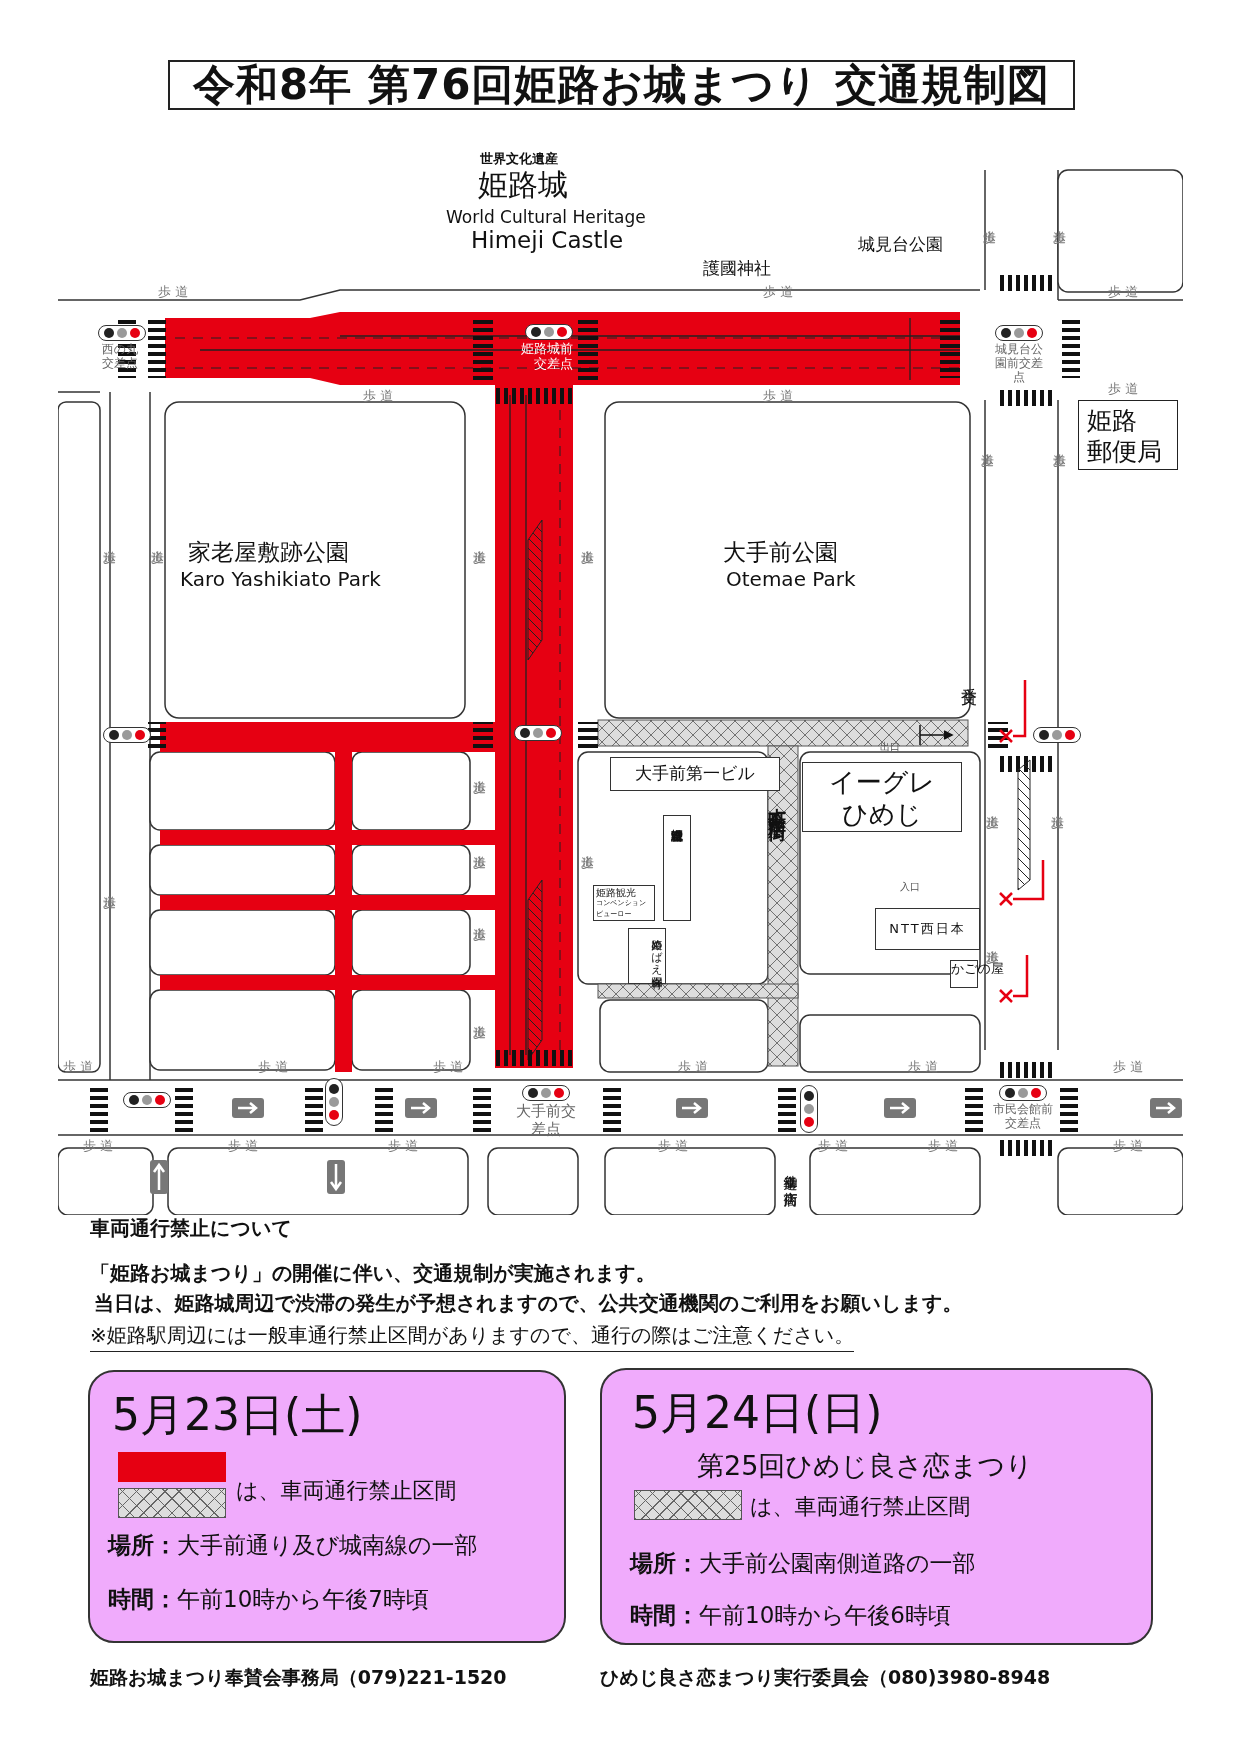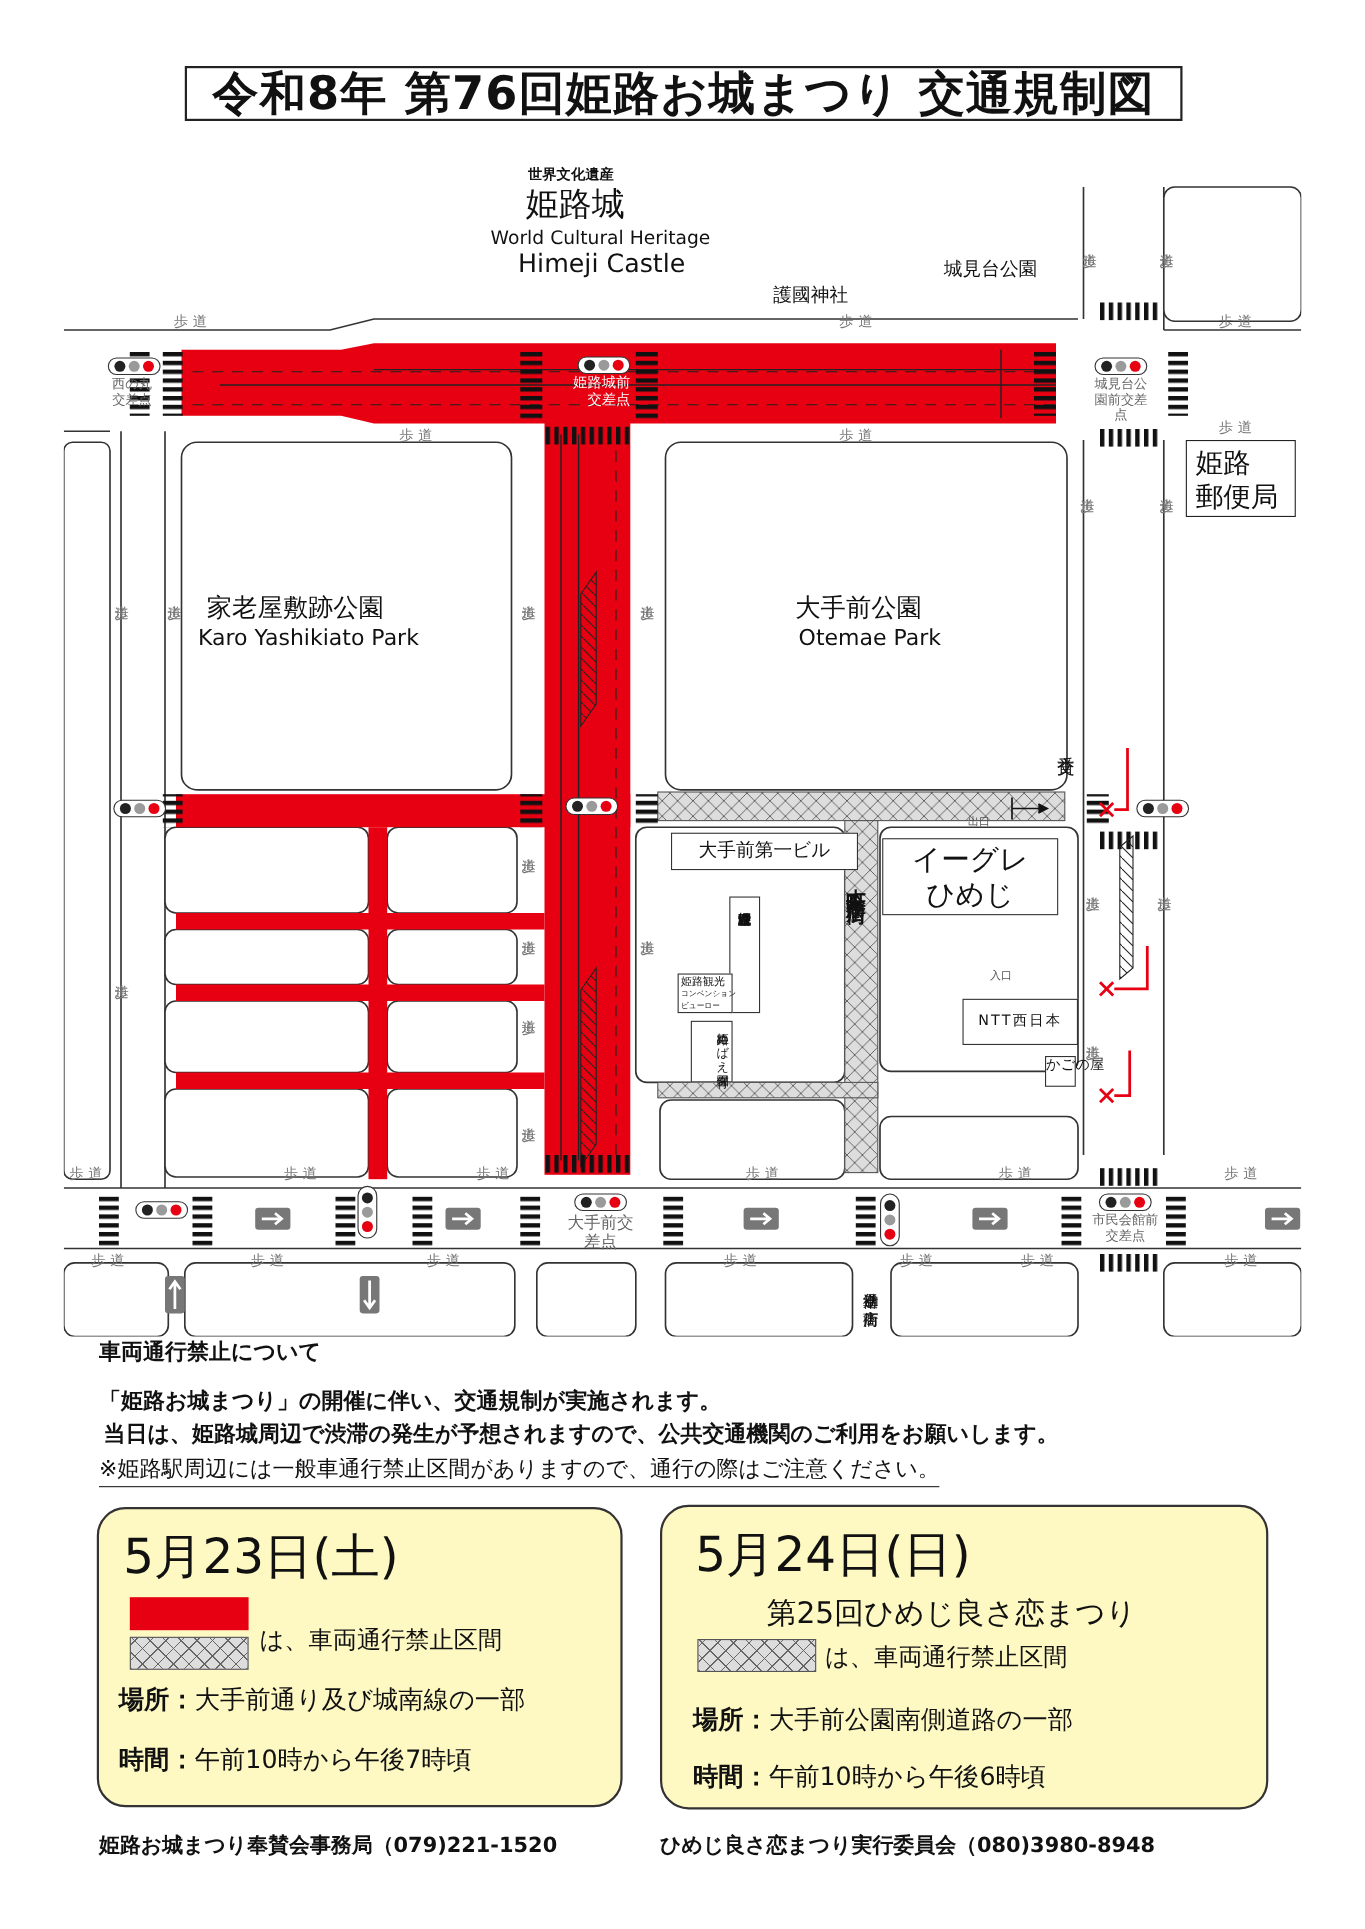--- a/index.html
+++ b/index.html
@@ -6,21 +6,21 @@
   body{width:1241px;height:1754px;background:#fff;position:relative;overflow:hidden;font-family:"DejaVu Sans",sans-serif;color:#111}
   .abs{position:absolute}
   .title-box{left:168px;top:60px;width:907px;height:50px;border:2px solid #222;display:flex;align-items:center;justify-content:center;font-weight:bold;font-size:42px;letter-spacing:1px}
   .map{left:58px;top:165px;width:1125px;height:1050px}
   .lbl{position:absolute;white-space:nowrap}
   .sidewalk{color:#777;font-size:13px}
   .vtext{writing-mode:vertical-rl;text-orientation:upright}
   .info-title{left:90px;top:1215px;font-size:20px;font-weight:bold}
   .info-line{font-size:20px;font-weight:bold;white-space:nowrap}
   .note{left:90px;top:1322px;font-size:20px;border-bottom:1.5px solid #222;padding-bottom:2px}
-  .box{position:absolute;border:2px solid #333;border-radius:26px;background:#fef9c3}
+  .box{position:absolute;border:2px solid #333;border-radius:26px;background:#f0abfc}
   .date{font-size:44px;font-weight:normal;position:absolute}
   .swatch-red{position:absolute;background:#e60012}
   .swatch-hatch{position:absolute;border:1.5px solid #555;background-color:#ddd;background-image:repeating-linear-gradient(45deg,#666 0 1px,transparent 1px 10px),repeating-linear-gradient(-45deg,#666 0 1px,transparent 1px 10px)}
   .row{position:absolute;font-size:23px;white-space:nowrap}
   .row b{font-weight:bold}
   .footer{position:absolute;top:1665px;font-size:19px;font-weight:bold;white-space:nowrap}
 </style>
 </head>
 <body>
 
@@ -187,21 +187,21 @@
   <div class="lbl" style="left:665px;top:372px;font-size:23px">大手前公園</div>
   <div class="lbl" style="left:668px;top:402px;font-size:20px">Otemae Park</div>
 
   <div class="lbl" style="left:1020px;top:235px;width:100px;height:70px;border:1.5px solid #222;background:#fff;padding:4px 8px;font-size:25px;line-height:31px">
     <div>姫路</div>
     <div>郵便局</div>
   </div>
 
   <div class="lbl" style="left:552px;top:592px;width:170px;height:34px;border:1.5px solid #333;background:#fff;font-size:17px;text-align:center;line-height:31px">大手前第一ビル</div>
   <div class="lbl vtext" style="left:605px;top:650px;width:28px;height:106px;border:1.2px solid #333;background:#fff;font-size:12px;line-height:26px;padding-top:4px">姫路城総合管理室</div>
-  <div class="lbl" style="left:558px;top:720px;width:50px;height:36px;border:1.2px solid #333;background:#fff;font-size:10px;line-height:11px;padding:1px 2px">
+  <div class="lbl" style="left:535px;top:720px;width:62px;height:36px;border:1.2px solid #333;background:#fff;font-size:10px;line-height:11px;padding:1px 2px">
     <div>姫路観光</div>
     <div style="font-size:7px">コンベンション</div>
     <div style="font-size:7px">ビューロー</div>
   </div>
   <div class="lbl vtext" style="left:570px;top:763px;width:38px;height:56px;border:1.2px solid #333;background:#fff;font-size:11px;line-height:13px;padding:2px">姫路めばえ保育園</div>
 
   <div class="lbl vtext" style="left:707px;top:628px;font-size:18px;font-weight:bold;letter-spacing:4px">本町商店街</div>
 
   <div class="lbl" style="left:744px;top:597px;width:160px;height:70px;border:1.5px solid #333;background:#fff;font-size:26px;text-align:center;line-height:32px;padding-top:3px">
     <div>イーグレ</div>

